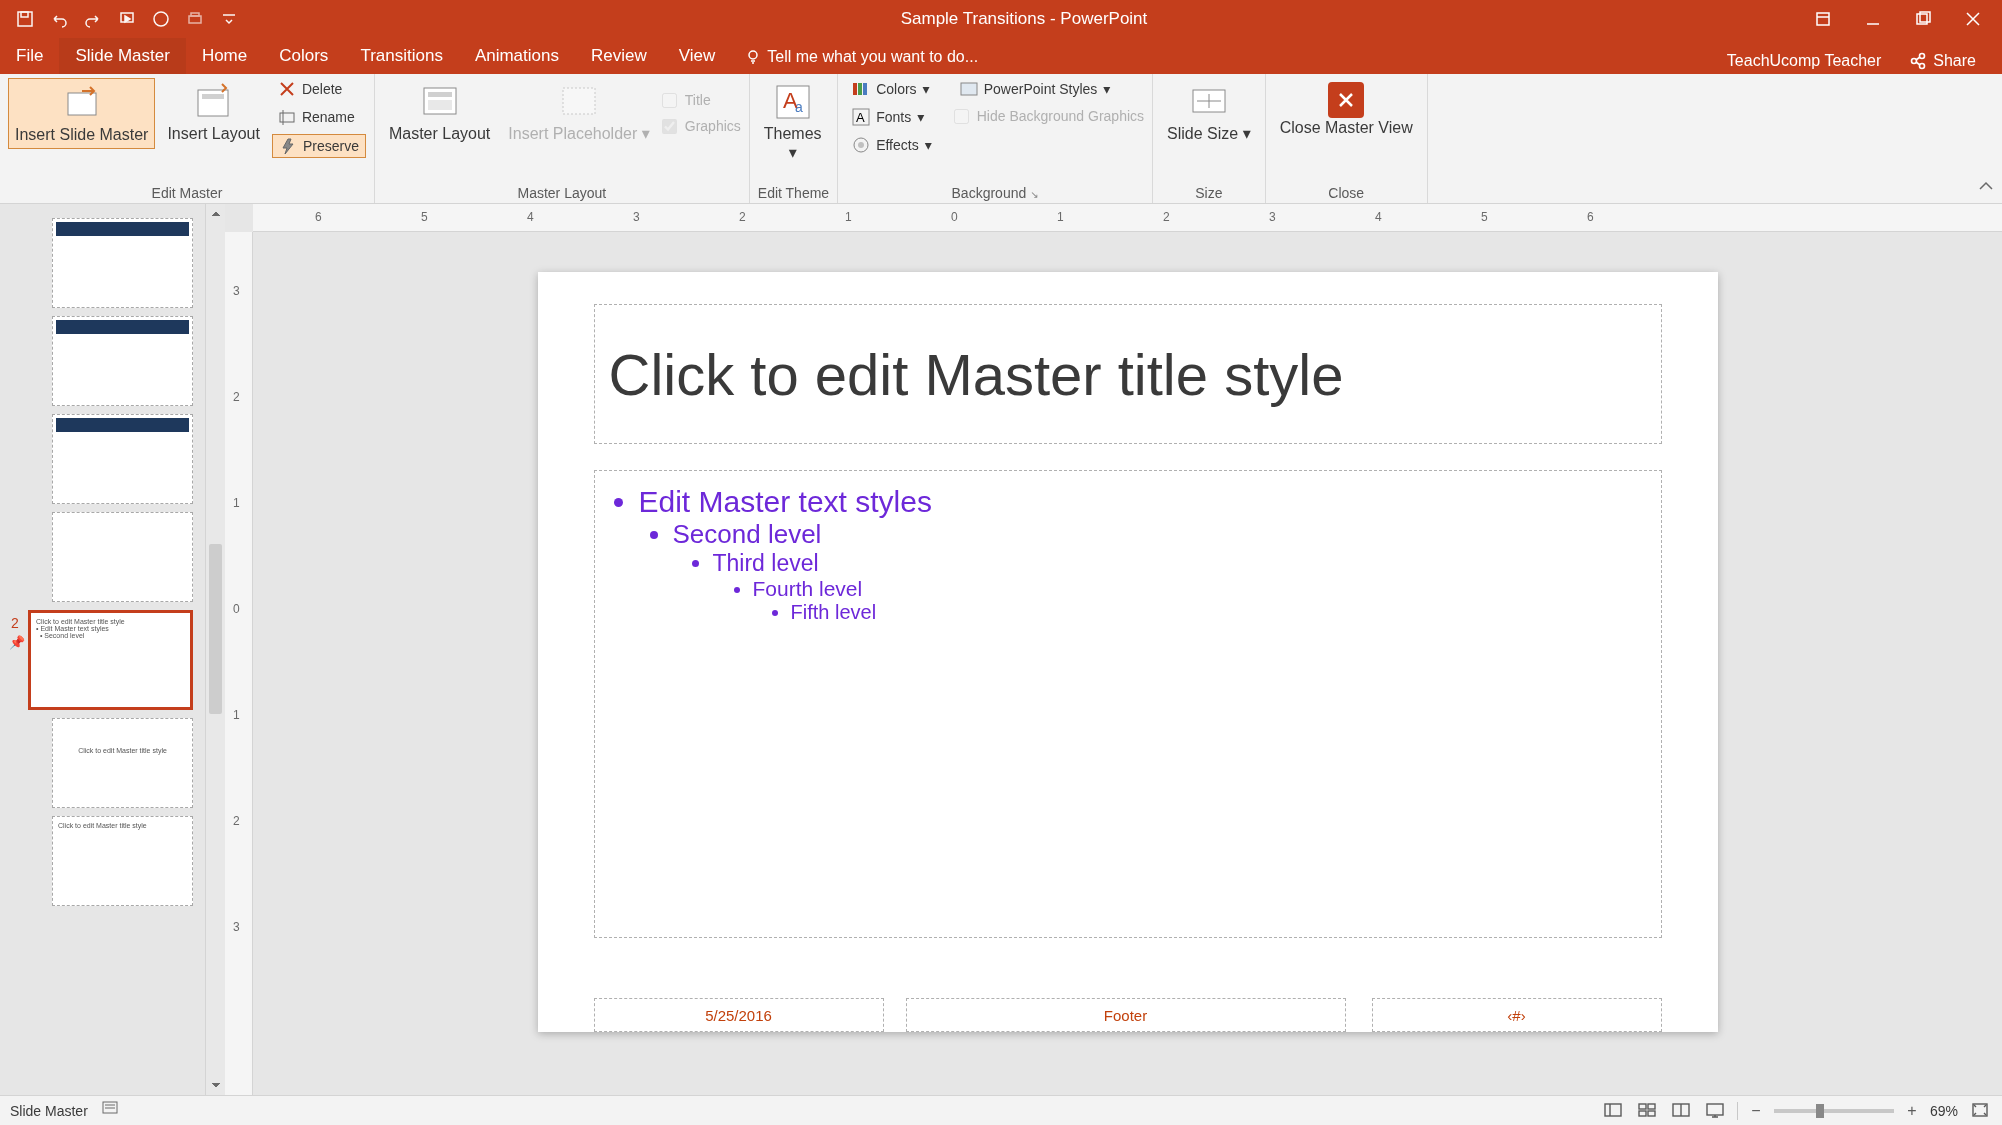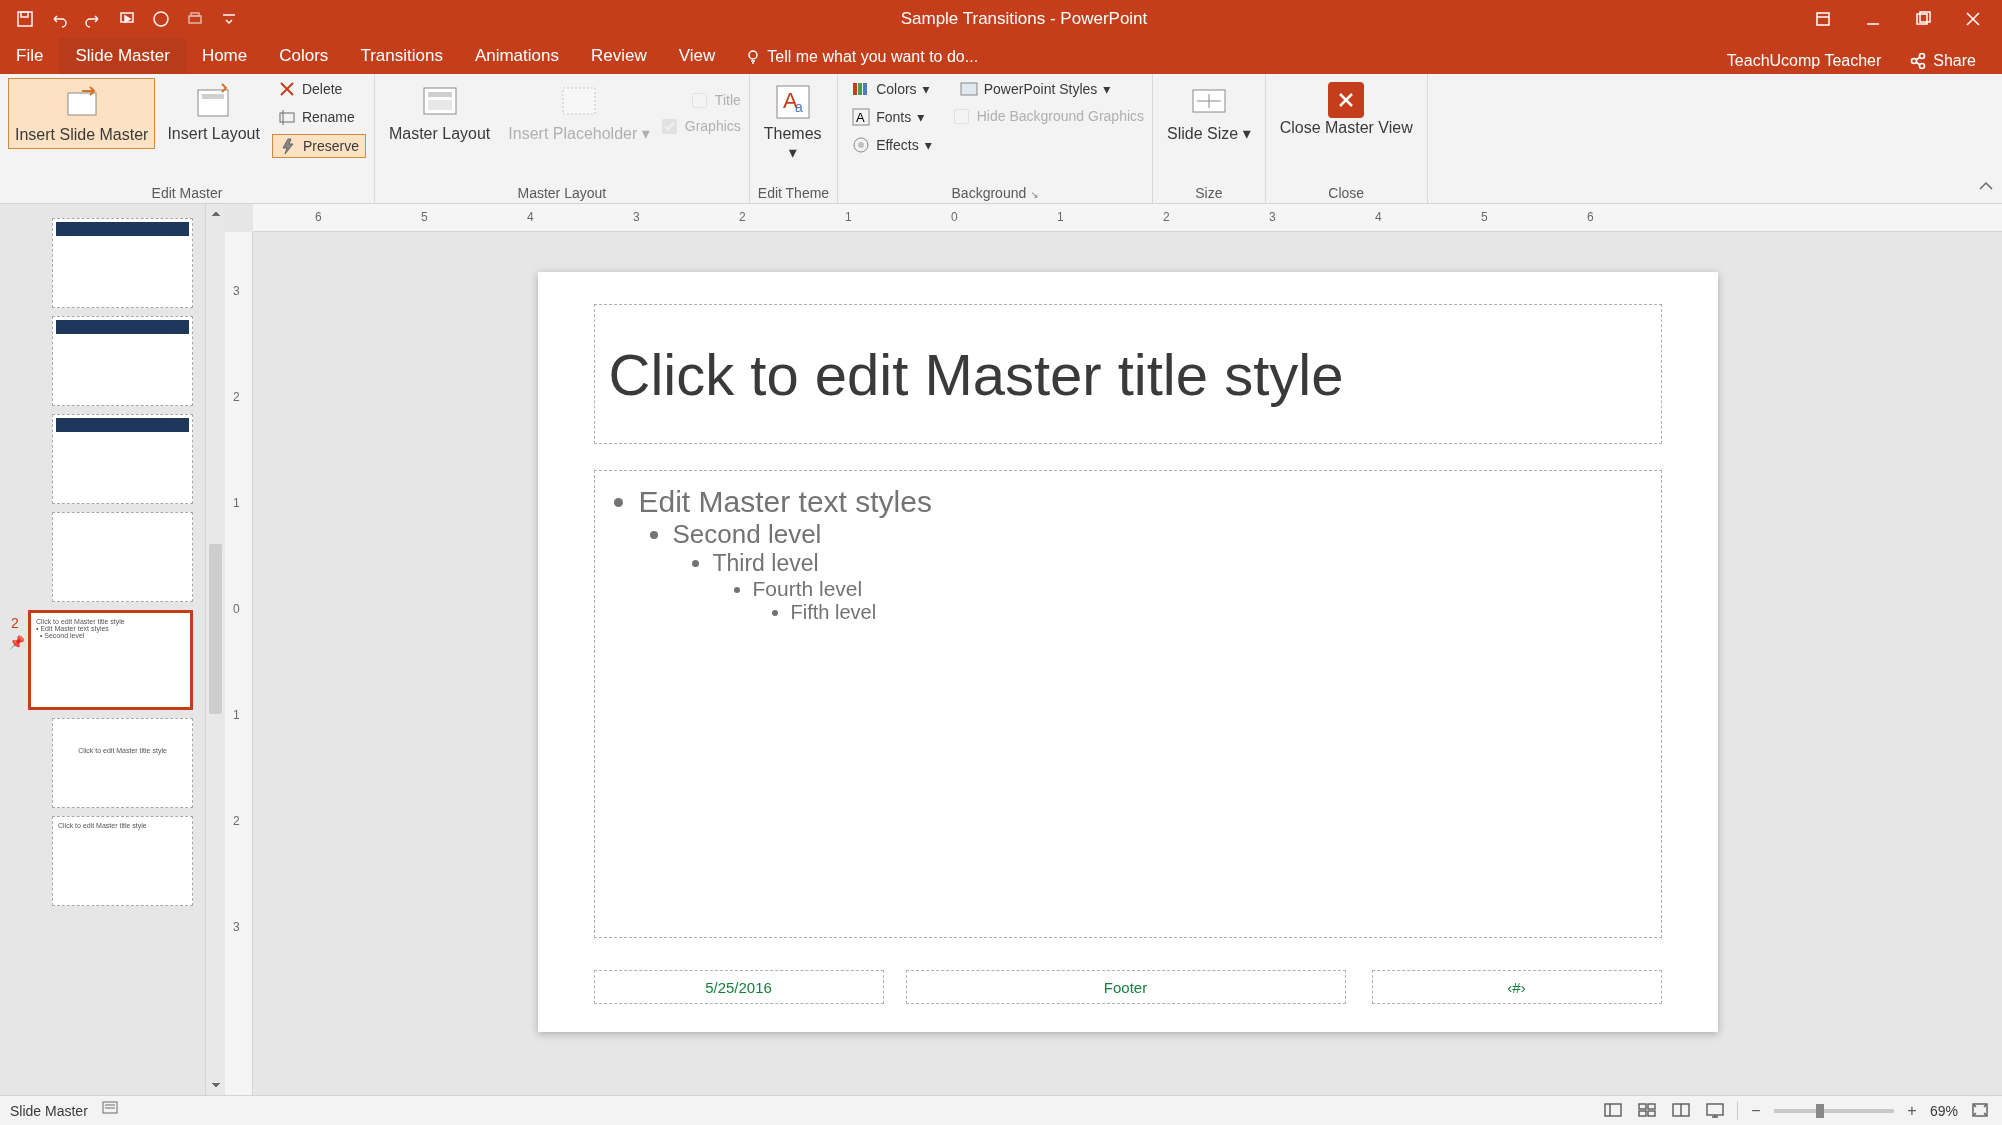--- a/index.html
+++ b/index.html
@@ -35,21 +35,21 @@
 .rb-btn-large.highlighted { background: #fde1c3; border: 1px solid #d48a3e; }
 .rb-btn-large .icon { width: 40px; height: 40px; margin-bottom: 2px; }
 .rb-btn-large .label { font-size: 16px; color: #3a3a3a; text-align: center; line-height: 1.2; }
 .rb-btn-large.disabled .label { color: #b0b0b0; }
 .rb-stack { display: flex; flex-direction: column; gap: 6px; }
 .rb-btn-small { display: flex; align-items: center; gap: 6px; padding: 2px 6px; cursor: pointer; font-size: 14px; color: #3a3a3a; }
 .rb-btn-small .icon { width: 18px; height: 18px; }
 .rb-btn-small.toggled { background: #fde1c3; border: 1px solid #d48a3e; }
 .rb-check { display: flex; align-items: center; gap: 8px; font-size: 14px; color: #3a3a3a; padding: 2px 0; }
 .rb-check input { width: 15px; height: 15px; }
-.rb-check.disabled { color: #b0b0b0; justify-content: flex-end; }
+.rb-check.disabled { color: #b0b0b0; }
 .rb-check.disabled input { opacity: 0.5; }
 .close-x { width: 36px; height: 36px; background: #c43e1c; border-radius: 4px; display: flex; align-items: center; justify-content: center; }
 .close-x svg { width: 20px; height: 20px; stroke: #fff; stroke-width: 2.5; }
 .ribbon-collapse { position: absolute; right: 8px; bottom: 6px; cursor: pointer; }
 .dialog-launcher { font-size: 10px; color: #888; padding-left: 4px; cursor: pointer; }
 
 
 .work-area { display: flex; height: calc(1125px - 37px - 37px - 130px - 30px); background: #e6e6e6; }
 
 
@@ -75,27 +75,27 @@
 .slide-viewport { flex: 1; display: flex; flex-direction: column; }
 .hruler { height: 28px; background: #f5f5f5; border-bottom: 1px solid #d4d4d4; position: relative; }
 .ruler-tick { position: absolute; font-size: 12px; color: #6a6a6a; }
 .slide-canvas { flex: 1; display: flex; align-items: flex-start; justify-content: center; padding: 40px 40px; position: relative; }
 .slide { width: 1180px; height: 760px; background: #fff; box-shadow: 0 2px 8px rgba(0,0,0,0.25); position: relative; }
 .placeholder { position: absolute; border: 1px dashed #b0b0b0; }
 .title-ph { left: 56px; right: 56px; top: 32px; height: 140px; display: flex; align-items: center; padding: 0 14px; }
 .title-ph span { font-size: 58px; color: #3a3a3a; }
 .body-ph { left: 56px; right: 56px; top: 198px; height: 468px; padding: 14px 18px; }
 .body-ph ul { list-style: disc; }
-.body-ph li { color: #737373; }
+.body-ph li { color: #6d28d9; }
 .lvl1 { font-size: 30px; margin-left: 26px; }
 .lvl2 { font-size: 26px; margin-left: 60px; }
 .lvl3 { font-size: 23px; margin-left: 100px; }
 .lvl4 { font-size: 21px; margin-left: 140px; }
 .lvl5 { font-size: 20px; margin-left: 178px; }
-.footer-ph { bottom: 28px; height: 34px; display: flex; align-items: center; justify-content: center; font-size: 15px; color: #15803d; }
+.footer-ph { bottom: 0; height: 34px; display: flex; align-items: center; justify-content: center; font-size: 15px; color: #c2410c; }
 .footer-date { left: 56px; width: 290px; }
 .footer-center { left: 368px; width: 440px; }
 .footer-num { right: 56px; width: 290px; }
 
 
 .status-bar { height: 30px; background: #f3f3f3; border-top: 1px solid #d4d4d4; display: flex; align-items: center; padding: 0 10px; font-size: 14px; color: #3a3a3a; }
 .status-left { display: flex; align-items: center; gap: 14px; }
 .status-right { margin-left: auto; display: flex; align-items: center; gap: 10px; }
 .view-btn { width: 24px; height: 20px; cursor: pointer; display: flex; align-items: center; justify-content: center; }
 .view-btn svg { width: 18px; height: 16px; fill: none; stroke: #5a5a5a; stroke-width: 1.4; }

